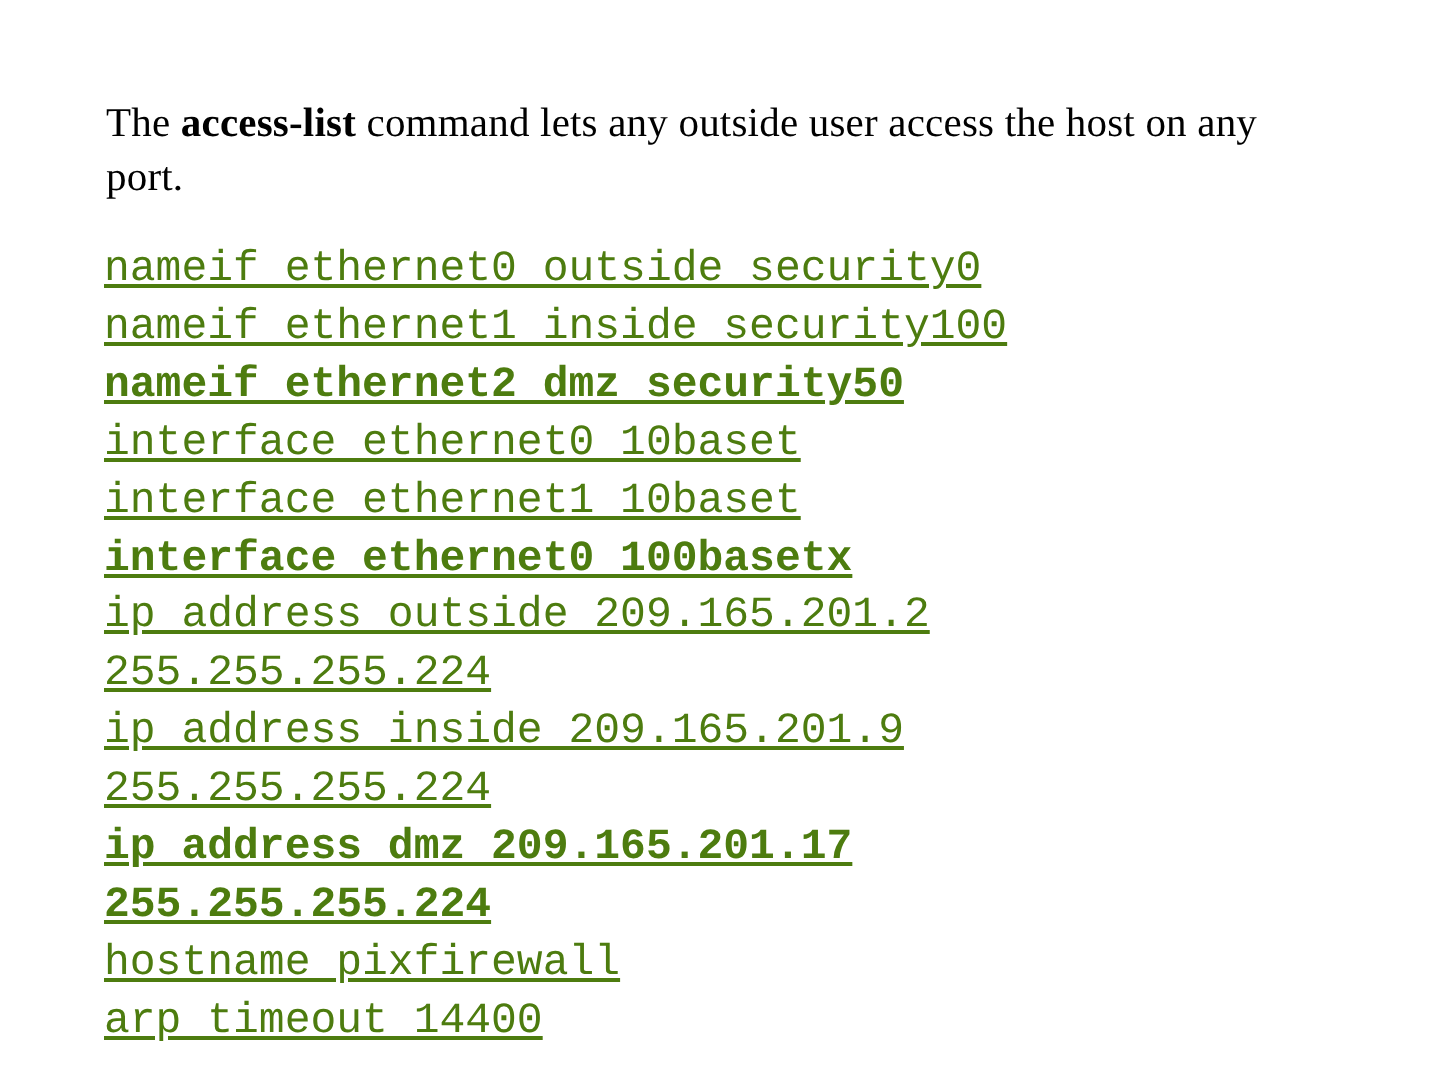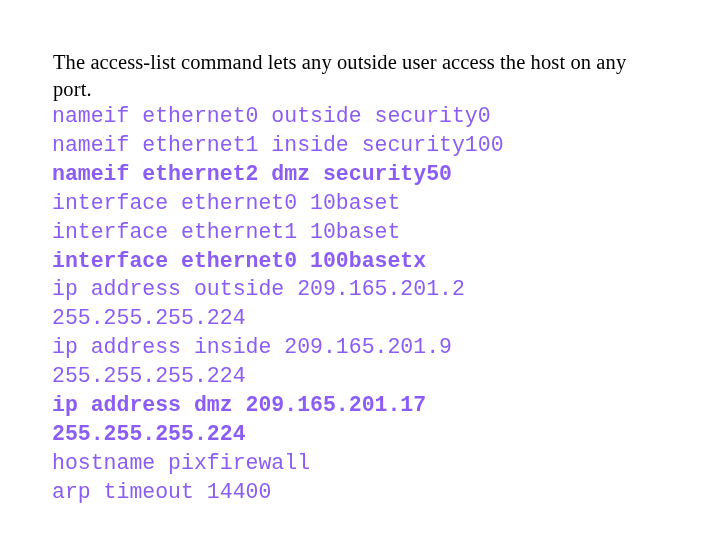--- a/index.html
+++ b/index.html
@@ -25,31 +25,32 @@
     left: 53px;
     top: 28px;
     width: 600px;
     font-family: "Liberation Serif", serif;
     font-size: 20.5px;
     line-height: 27px;
     color: #000000;
     letter-spacing: 0.1px;
   }
   .intro .cmd {
-    font-weight: normal;
+    font-weight: bold;
   }
   .config {
     position: absolute;
     left: 52px;
-    top: 102px;
+    top: 121px;
     font-family: "Liberation Mono", "DejaVu Sans Mono", monospace;
     font-size: 21.5px;
     line-height: 28.9px;
-    color: #8b5cf6;
+    color: #4d7c0f;
     white-space: pre;
+    text-decoration: underline;
   }
   .config .line {
     display: block;
     font-weight: normal;
     white-space: pre;
     letter-spacing: 0px;
   }
   .config .line.bold {
     font-weight: bold;
   }

